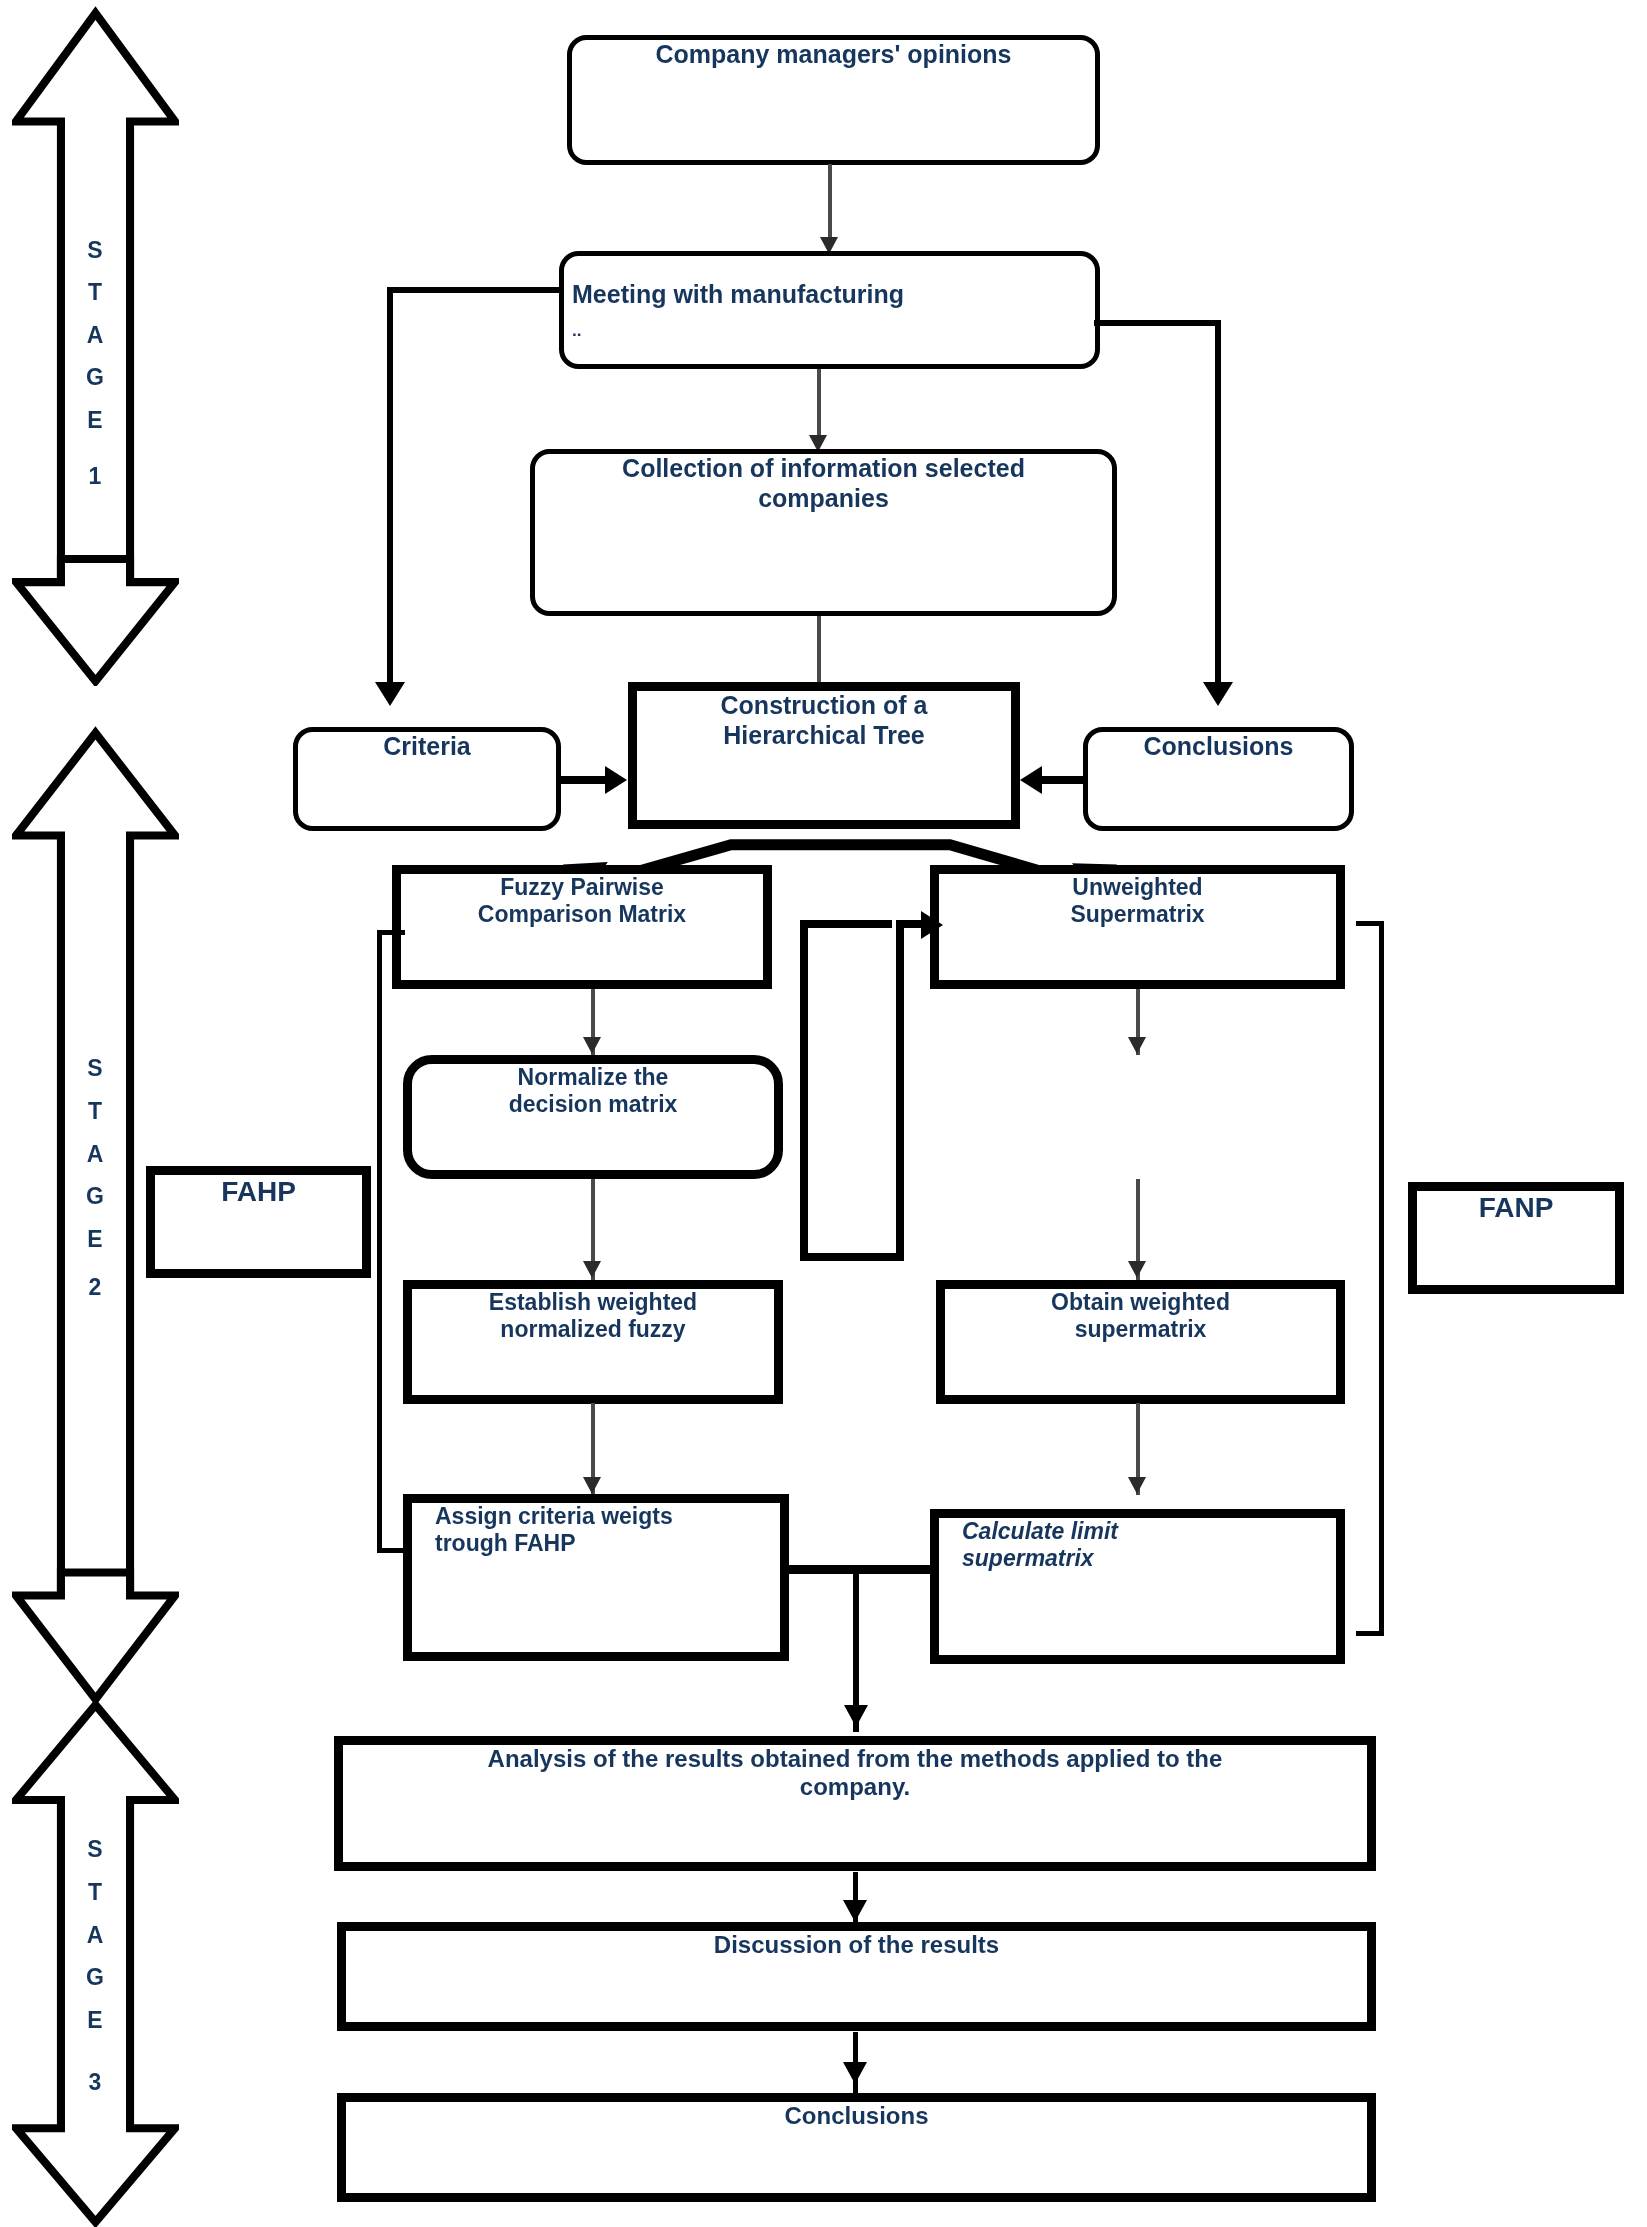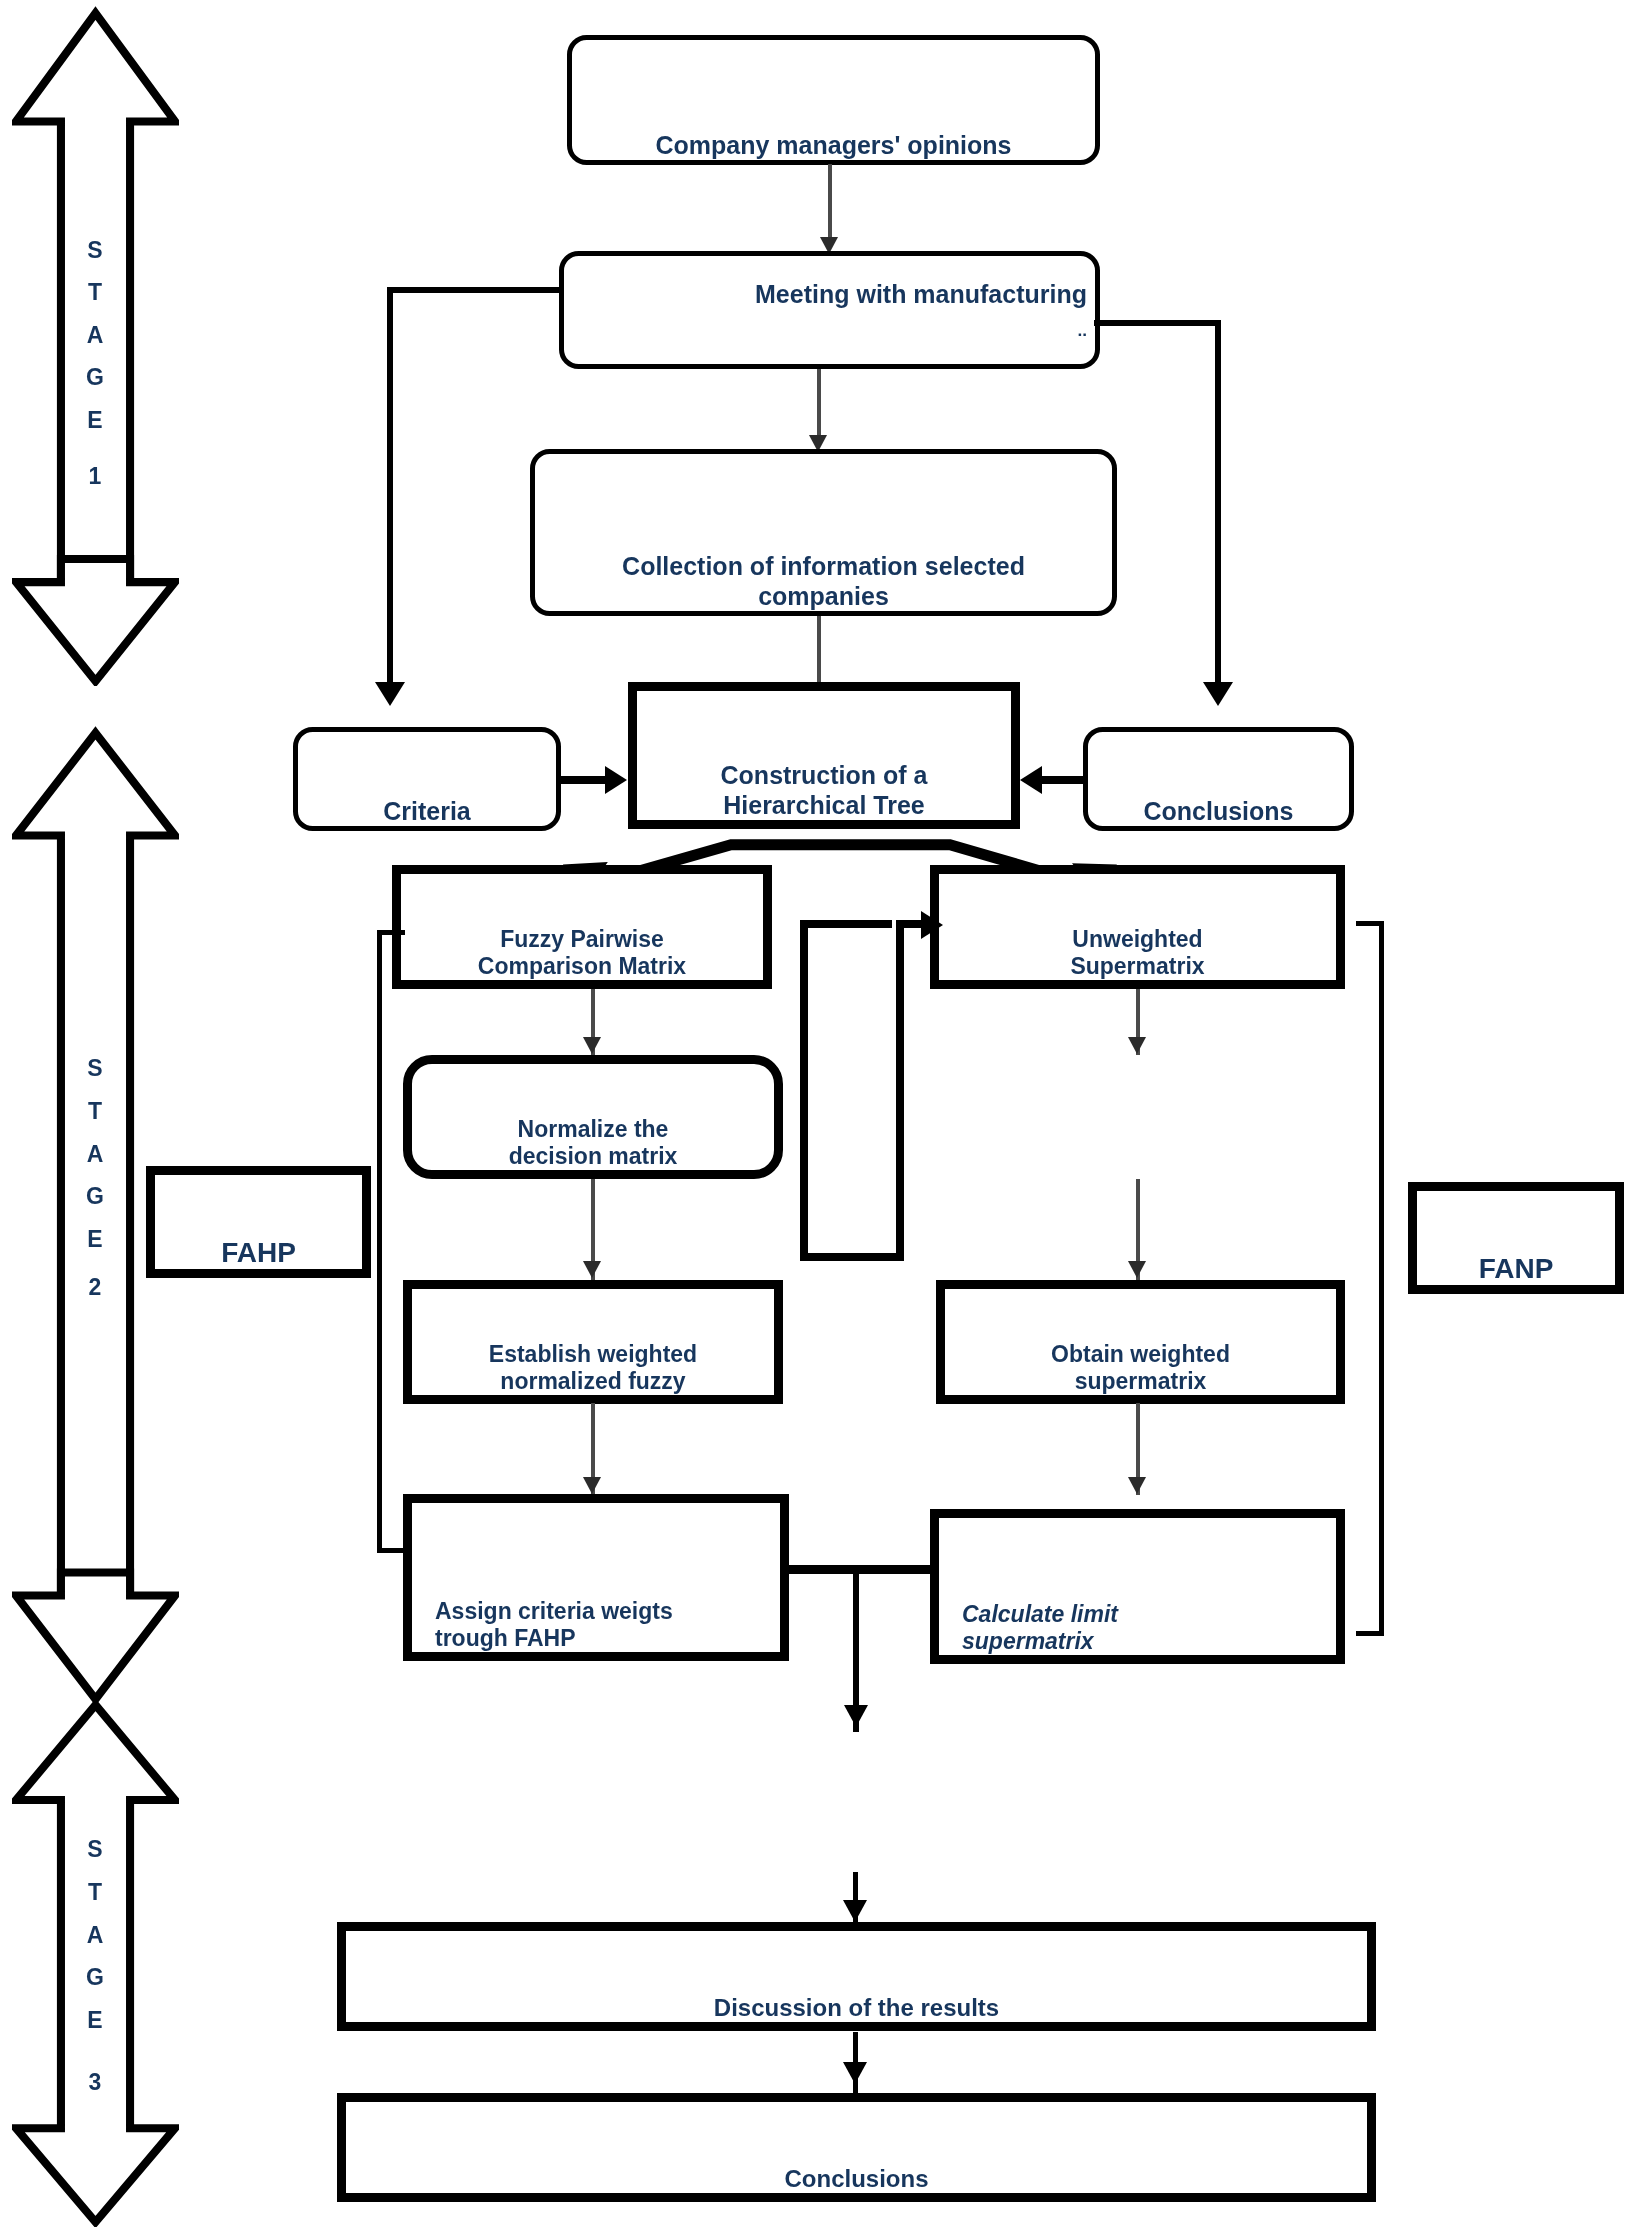--- a/index.html
+++ b/index.html
@@ -1,21 +1,21 @@
 <!DOCTYPE html>
 <html style="font-size:9.2px"><head>
 <meta charset="utf-8">
 <style>
   html,body{margin:0;padding:0;background:#fff;}
   body{font-family:"Liberation Sans",sans-serif;}
   #page{position:relative;width:1647px;height:2227px;background:#fff;overflow:hidden;}
 
   
   .node{position:absolute;box-sizing:border-box;background:#fff;
-        display:flex;align-items:flex-end;justify-content:center;text-align:center;
+        display:flex;align-items:flex-start;justify-content:center;text-align:center;
         color:#17365d;font-weight:bold;line-height:1.18;overflow:hidden;}
   .node.rounded{border:5.8px solid #000;border-radius:19.6px;}
   .node.square{border:9.8px solid #000;}
   .node .txt{padding:0 8px;white-space:pre-line;}
 
   
   .ln{position:absolute;background:#2b2b2b;}
   .ln.thin{background:#4a4a4a;}
   .ln.thick{background:#000;}
   .arrowhead{position:absolute;width:0;height:0;}
@@ -211,20 +211,24 @@
   <div class="ln thick" style="left:800px;top:920px;width:8px;height:340px;"></div>
   <div class="ln thick" style="left:800px;top:1253px;width:104px;height:8px;"></div>
   <div class="ln thick" style="left:896px;top:927px;width:8px;height:333px;"></div>
   <div class="ln thick" style="left:896px;top:920px;width:40px;height:8px;"></div>
   <div class="arrowhead ah-right" style="left:921px;top:911px;"></div>
 
   <div class="ln thick" style="left:783px;top:1565px;width:151px;height:9.2px;"></div>
   <div class="ln thick" style="left:853px;top:1565px;width:5.8px;height:167px;"></div>
   <div class="arrowhead ah-down-b" style="left:844px;top:1705px;"></div>
 
+  <div class="node square" style="left:334px;top:1736px;width:1042px;height:135px;font-size:24px;">
+    <div class="txt">Analysis of the results obtained from the methods applied to the
+company.</div>
+  </div>
 
   <div class="ln thick" style="left:853px;top:1872px;width:4.6px;height:52px;"></div>
   <div class="arrowhead ah-down-b" style="left:843px;top:1900px;"></div>
 
   <div class="node square" style="left:337px;top:1922px;width:1039px;height:109px;font-size:24px;">
     <div class="txt">Discussion of the results</div>
   </div>
 
   <div class="ln thick" style="left:853px;top:2032px;width:4.6px;height:63px;"></div>
   <div class="arrowhead ah-down-b" style="left:843px;top:2062px;"></div>

